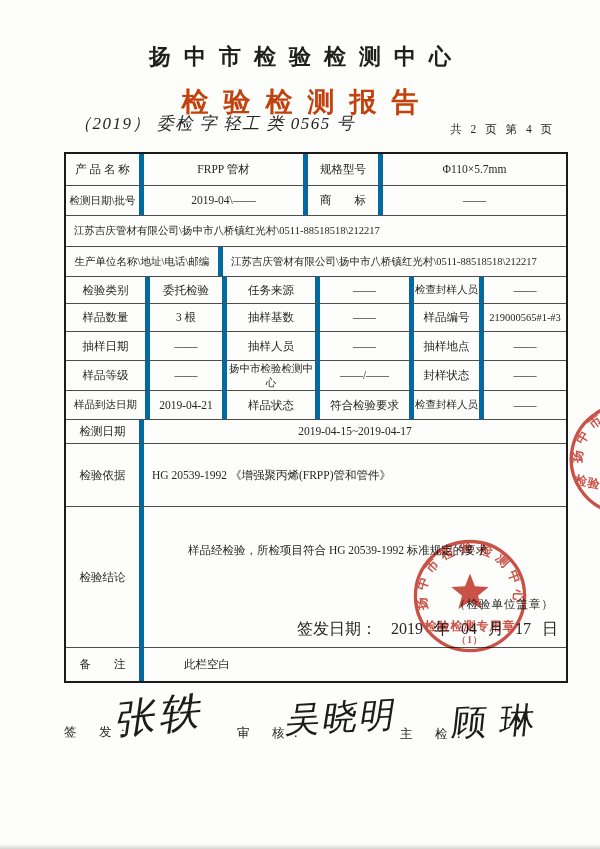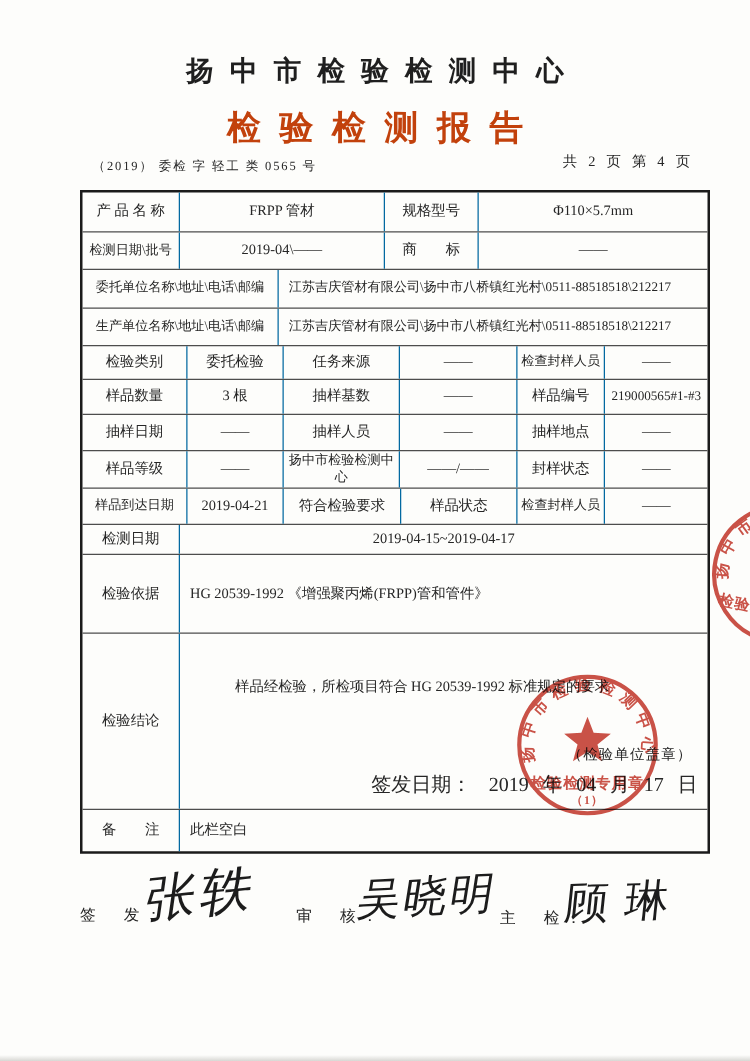--- a/index.html
+++ b/index.html
@@ -11,29 +11,29 @@
     color:#262626;
   }
   .page::after{ content:""; position:absolute; left:0; right:0; bottom:0; height:5px;
     background:linear-gradient(rgba(255,255,255,0), #d6d6d2); }
 
   
   .org-name { position:absolute; top:42px; left:0; width:100%; text-align:center;
     font-size:22px; font-weight:bold; letter-spacing:13px; text-indent:13px; color:#1f1f1f;}
   .report-title { position:absolute; top:84px; left:0; width:100%; text-align:center;
     font-size:27px; font-weight:bold; letter-spacing:15px; text-indent:15px; color:#c2410c;}
-  .doc-number { position:absolute; top:126px; left:74px; font-size:10px; letter-spacing:1.5px; }
+  .doc-number { position:absolute; top:112px; left:74px; font-size:17px; letter-spacing:1.5px;font-style:italic; }
   .page-info { position:absolute; top:122px; right:45px; font-size:11.5px; letter-spacing:3px; }
 
   
   .report-table { position:absolute; left:64px; top:152px; width:504px;
     border:2px solid #1b1b1b; }
   .tr { display:flex; border-bottom:1px solid #4d4d4d; }
-  .tr:last-child { border-bottom:none; }
-  .td { border-right:1px solid #0369a1; display:flex; align-items:center;
+  .tr:last-child { border-bottom:none;gap:32px; }
+  .td { border-right:5px solid #0369a1; display:flex; align-items:center;
     justify-content:center; text-align:center; font-size:11.5px; line-height:1.3;
     overflow:hidden; }
   .td:last-child { border-right:none; }
   .td.left { justify-content:flex-start; text-align:left; padding:0 8px; }
   .td.small { font-size:10.5px; }
   .h-r1{height:32px}.h-r2{height:30px}.h-r3{height:31px}.h-r4{height:30px}
   .h-r5{height:27px}.h-r6{height:28px}.h-r7{height:29px}.h-r8{height:30px}
   .h-r9{height:29px}.h-r10{height:24px}.h-r11{height:63px}.h-r12{height:141px}
   .h-r13{height:33px}
   .w-a1{width:78px}.w-a2{width:164px}.w-a3{width:75px}.w-a4{flex:1}
@@ -90,21 +90,20 @@
     </div>
 
     <div class="tr h-r2">
       <div class="td w-a1 small">检测日期\批号</div>
       <div class="td w-a2">2019-04\——</div>
       <div class="td w-a3">商　　标</div>
       <div class="td w-a4">——</div>
     </div>
 
     <div class="tr h-r3">
-      <div class="td w-b1 small">委托单位名称\地址\电话\邮编</div>
       <div class="td w-b2 left small">江苏吉庆管材有限公司\扬中市八桥镇红光村\0511-88518518\212217</div>
     </div>
 
     <div class="tr h-r4">
       <div class="td w-b1 small">生产单位名称\地址\电话\邮编</div>
       <div class="td w-b2 left small">江苏吉庆管材有限公司\扬中市八桥镇红光村\0511-88518518\212217</div>
     </div>
 
     <div class="tr h-r5">
       <div class="td w-c1">检验类别</div>
@@ -138,22 +137,22 @@
       <div class="td w-c2">——</div>
       <div class="td w-c3 small">扬中市检验检测中心</div>
       <div class="td w-c4">——/——</div>
       <div class="td w-c5">封样状态</div>
       <div class="td w-c6">——</div>
     </div>
 
     <div class="tr h-r9">
       <div class="td w-c1 small">样品到达日期</div>
       <div class="td w-c2">2019-04-21</div>
+      <div class="td w-c3">样品状态</div>
       <div class="td w-c4">符合检验要求</div>
-      <div class="td w-c3">样品状态</div>
       <div class="td w-c5 small">检查封样人员</div>
       <div class="td w-c6">——</div>
     </div>
 
     <div class="tr h-r10">
       <div class="td w-l">检测日期</div>
       <div class="td w-rest">2019-04-15~2019-04-17</div>
     </div>
 
     <div class="tr h-r11">

